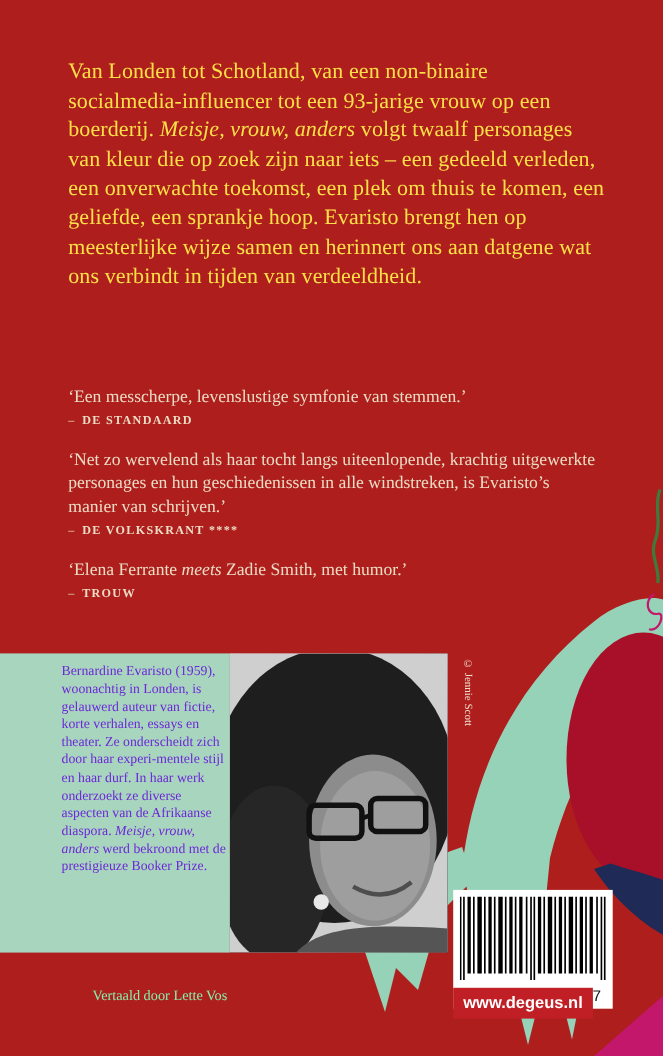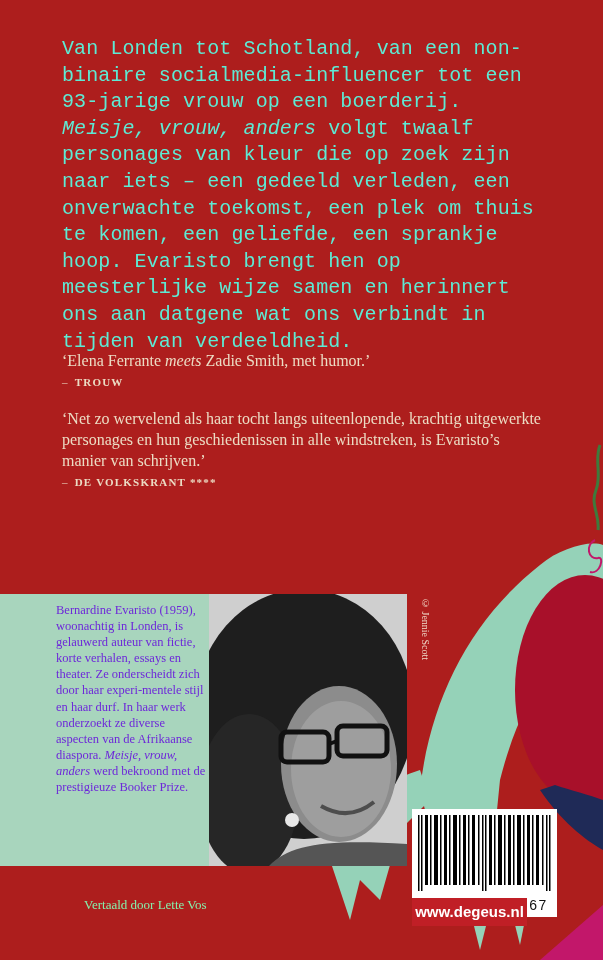--- a/index.html
+++ b/index.html
@@ -6,24 +6,23 @@
     body {
       width: 603px; height: 960px; overflow: hidden;
       background: #ad1e1d;
       font-family: "Liberation Serif", "DejaVu Serif", serif;
       position: relative;
     }
     .cover { position: absolute; inset: 0; background: #ad1e1d; }
     .deco { position: absolute; inset: 0; pointer-events: none; }
 
     .blurb {
-      position: absolute; left: 62px; top: 36px; width: 490px;
-      color: #5eead4; font-size: 20px; line-height: 26.6px;
+      position: absolute; left: 62px; top: 52px; width: 490px;
+      color: #fde047; font-size: 20px; line-height: 26.6px;
       letter-spacing: 0.1px;
-      font-family: Liberation Mono, monospace;
     }
     .blurb p { margin: 0; }
     .blurb em { font-style: italic; }
 
     .quotes { position: absolute; left: 62px; top: 350px; width: 480px; color: #ecdcc4; }
     .quote { margin-bottom: 18px; }
     .quote-text { font-size: 16px; line-height: 21px; margin: 0; }
     .quote-source {
       font-size: 11px; letter-spacing: 1.2px; line-height: 16px;
       text-transform: uppercase; margin-top: 3px; font-weight: bold;
@@ -57,21 +56,21 @@
       background: #ffffff;
       margin-top: 19px;
     }
     .barcode .bars { position: absolute; left: 6px; top: 6px; width: 133px; height: 76px; }
     .barcode .isbn {
       position: absolute; left: 3px; bottom: 4px; width: 140px;
       font-family: "Liberation Sans", "DejaVu Sans", sans-serif;
       font-size: 14px; letter-spacing: 1.6px; color: #111;
     }
     .url {
-      position: absolute; left: 412px; top: 898px; width: 115px; height: 28px;
+      position: absolute; left: 412px; top: 898px; width: 127px; height: 28px;
       background: #c01f26; color: #ffffff;
       font-family: "Liberation Sans", "DejaVu Sans", sans-serif;
       font-weight: bold; font-size: 15px; line-height: 28px; text-align: center;
     }
     .translator {
       position: absolute; left: 84px; top: 897px; color: #86efac; font-size: 13px;
     }
   </style>
 </head>
 <body>
@@ -95,26 +94,30 @@
 
     <path d="M595,540 C585,545 588,560 598,558 C605,556 600,575 590,572" stroke="#c2176a" stroke-width="2" fill="none"></path>
   </svg>
 
   <div class="blurb">
     <p><span>Van Londen tot Schotland, van een non-binaire socialmedia-influencer tot een 93-jarige vrouw op een boerderij. </span><em>Meisje, vrouw, anders</em><span> volgt twaalf personages van kleur die op zoek zijn naar iets – een gedeeld verleden, een onverwachte toekomst, een plek om thuis te komen, een geliefde, een sprankje hoop. Evaristo brengt hen op meesterlijke wijze samen en herinnert ons aan datgene wat ons verbindt in tijden van verdeeldheid.</span></p>
   </div>
 
   <div class="quotes">
     <div class="quote">
-      <p class="quote-text"><span>‘Elena Ferrante </span><em>meets</em><span> Zadie Smith, met humor.’</span></p>
-      <div class="quote-source"><span class="dash">–</span><span>Trouw</span></div>
+      <p class="quote-text">‘Een messcherpe, levenslustige symfonie van stemmen.’</p>
+      <div class="quote-source"><span class="dash">–</span><span>De Standaard</span></div>
     </div>
     <div class="quote">
       <p class="quote-text">‘Net zo wervelend als haar tocht langs uiteenlopende, krachtig uitgewerkte personages en hun geschiedenissen in alle windstreken, is Evaristo’s manier van schrijven.’</p>
       <div class="quote-source"><span class="dash">–</span><span>De Volkskrant ****</span></div>
+    </div>
+    <div class="quote">
+      <p class="quote-text"><span>‘Elena Ferrante </span><em>meets</em><span> Zadie Smith, met humor.’</span></p>
+      <div class="quote-source"><span class="dash">–</span><span>Trouw</span></div>
     </div>
   </div>
 
   <div class="bio-panel">
     <div class="bio-text">
       <p><span>Bernardine Evaristo (1959), woonachtig in Londen, is gelauwerd auteur van fictie, korte verhalen, essays en theater. Ze onderscheidt zich door haar experi-mentele stijl en haar durf. In haar werk onderzoekt ze diverse aspecten van de Afrikaanse diaspora. </span><em>Meisje, vrouw, anders</em><span> werd bekroond met de prestigieuze Booker Prize.</span></p>
     </div>
   </div>
 
   <div class="photo" title="Zwart-witportret van Bernardine Evaristo met krullend haar en bril">

